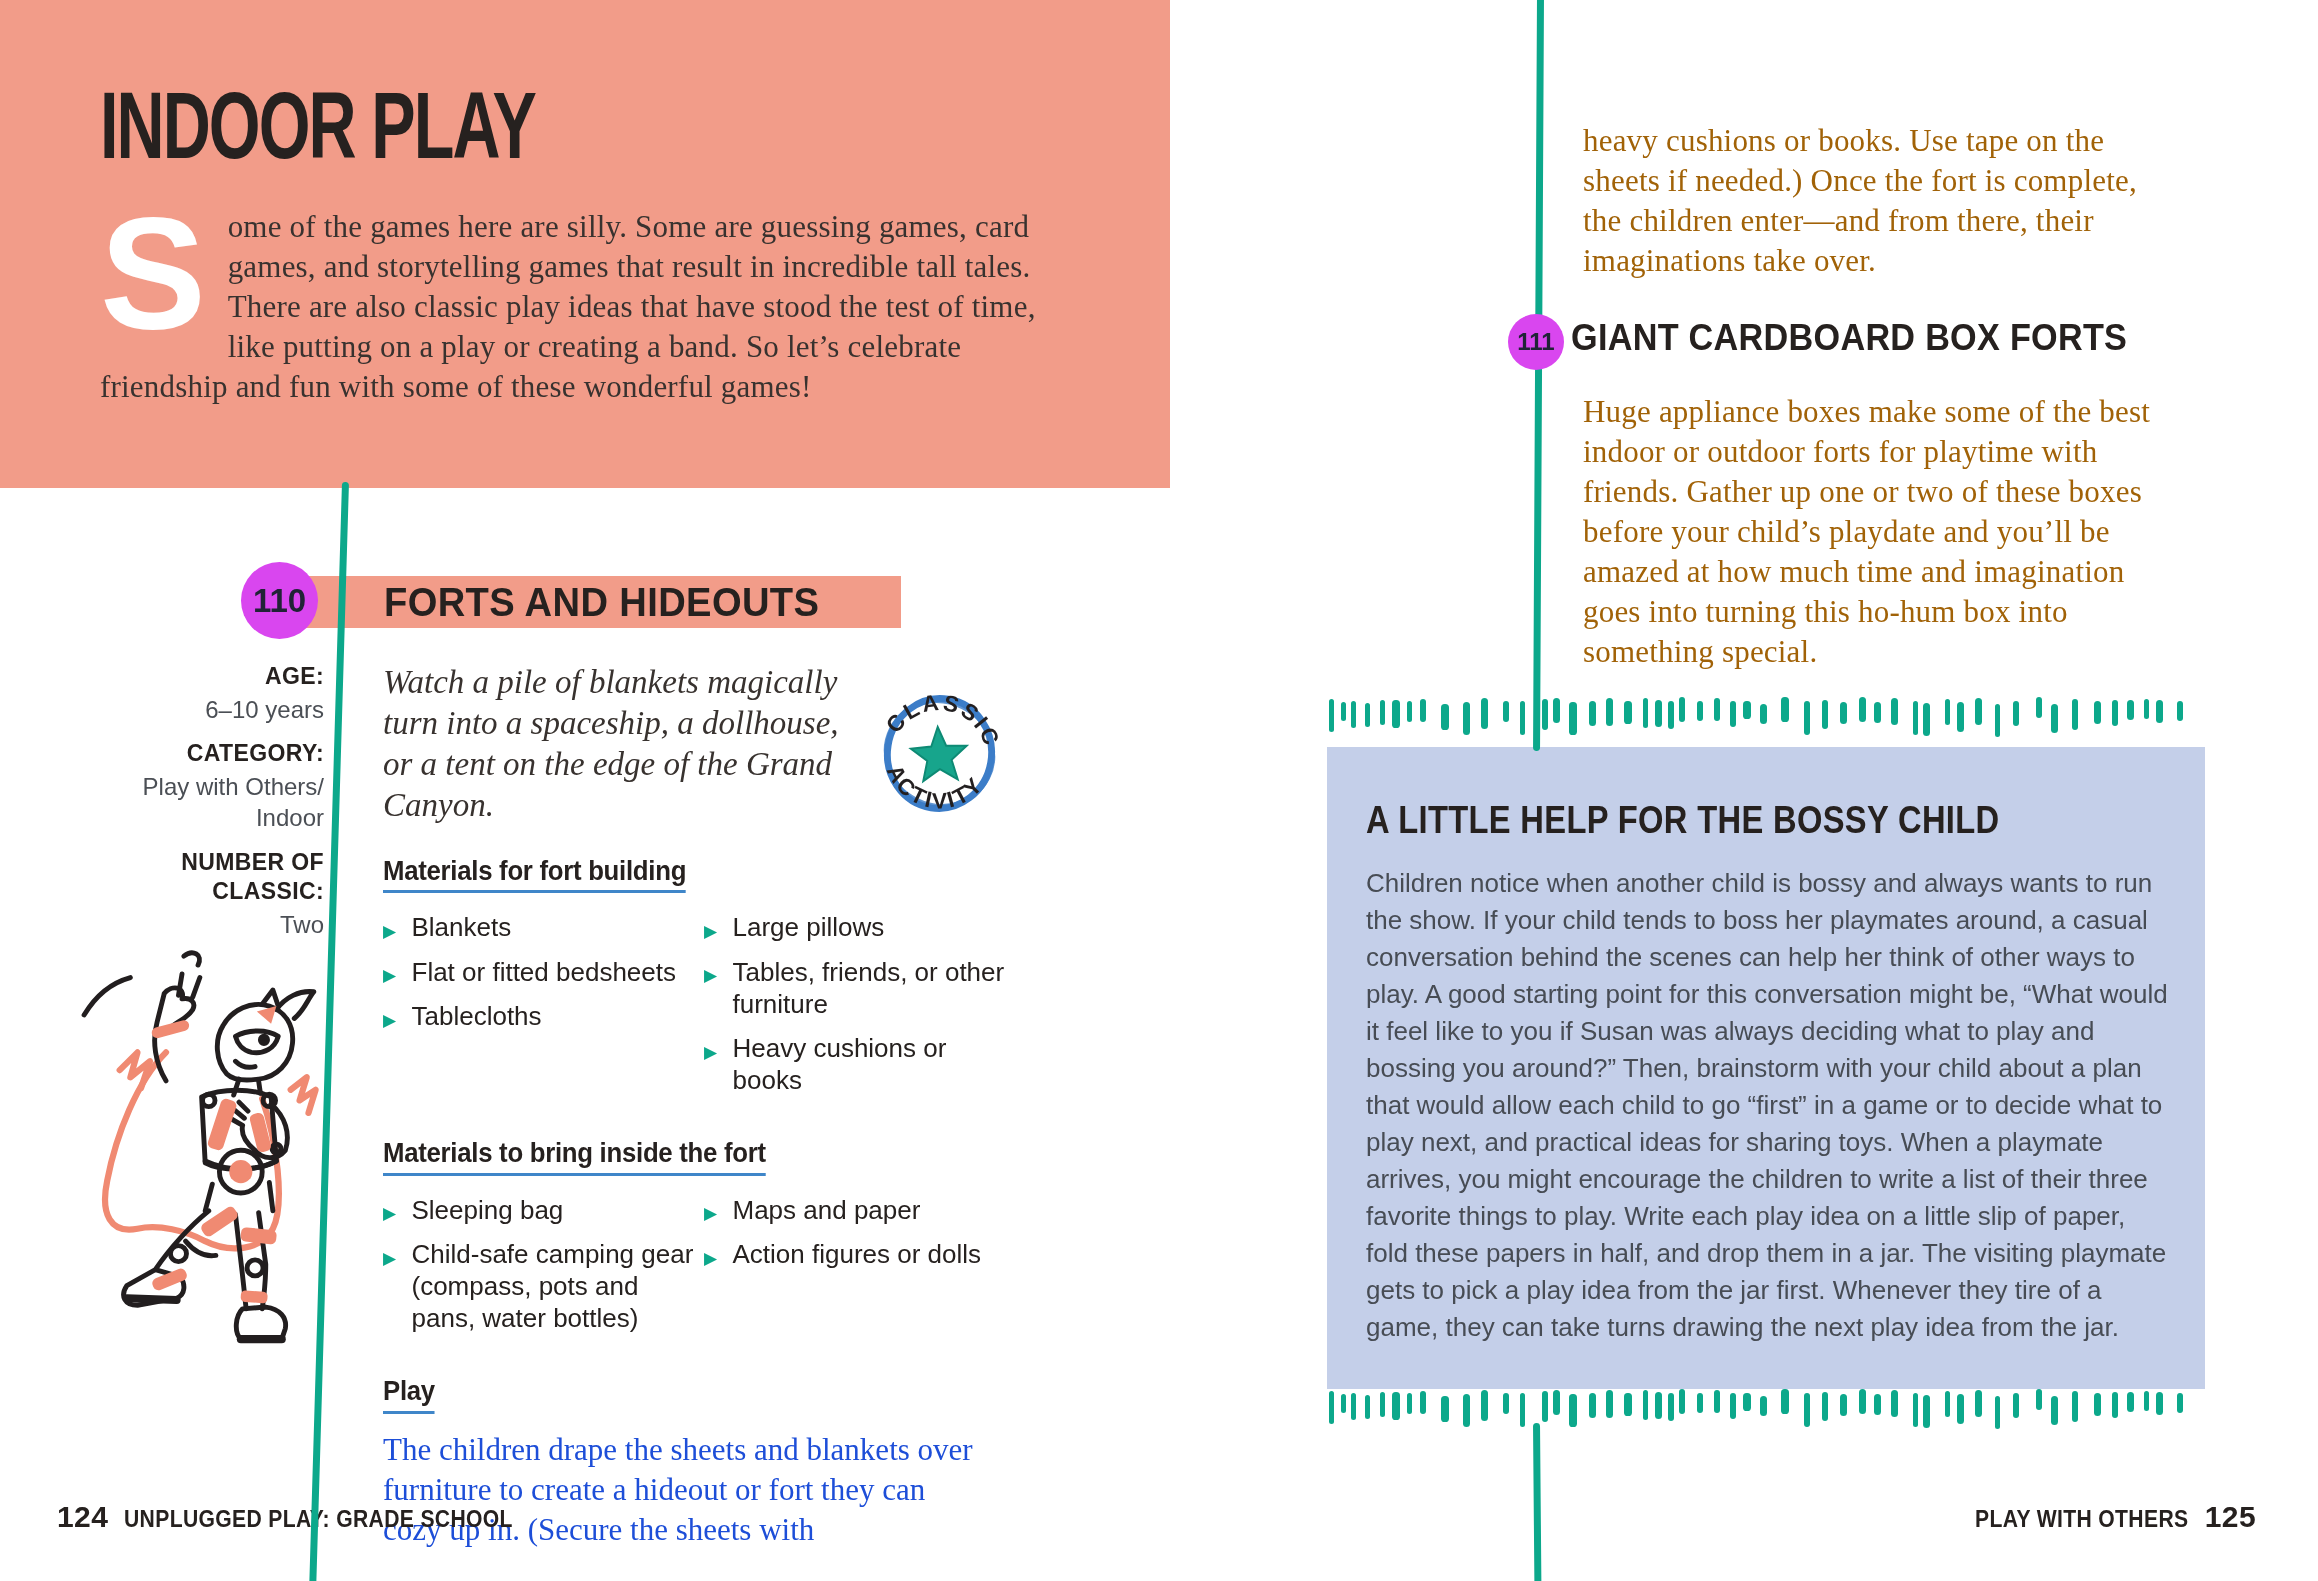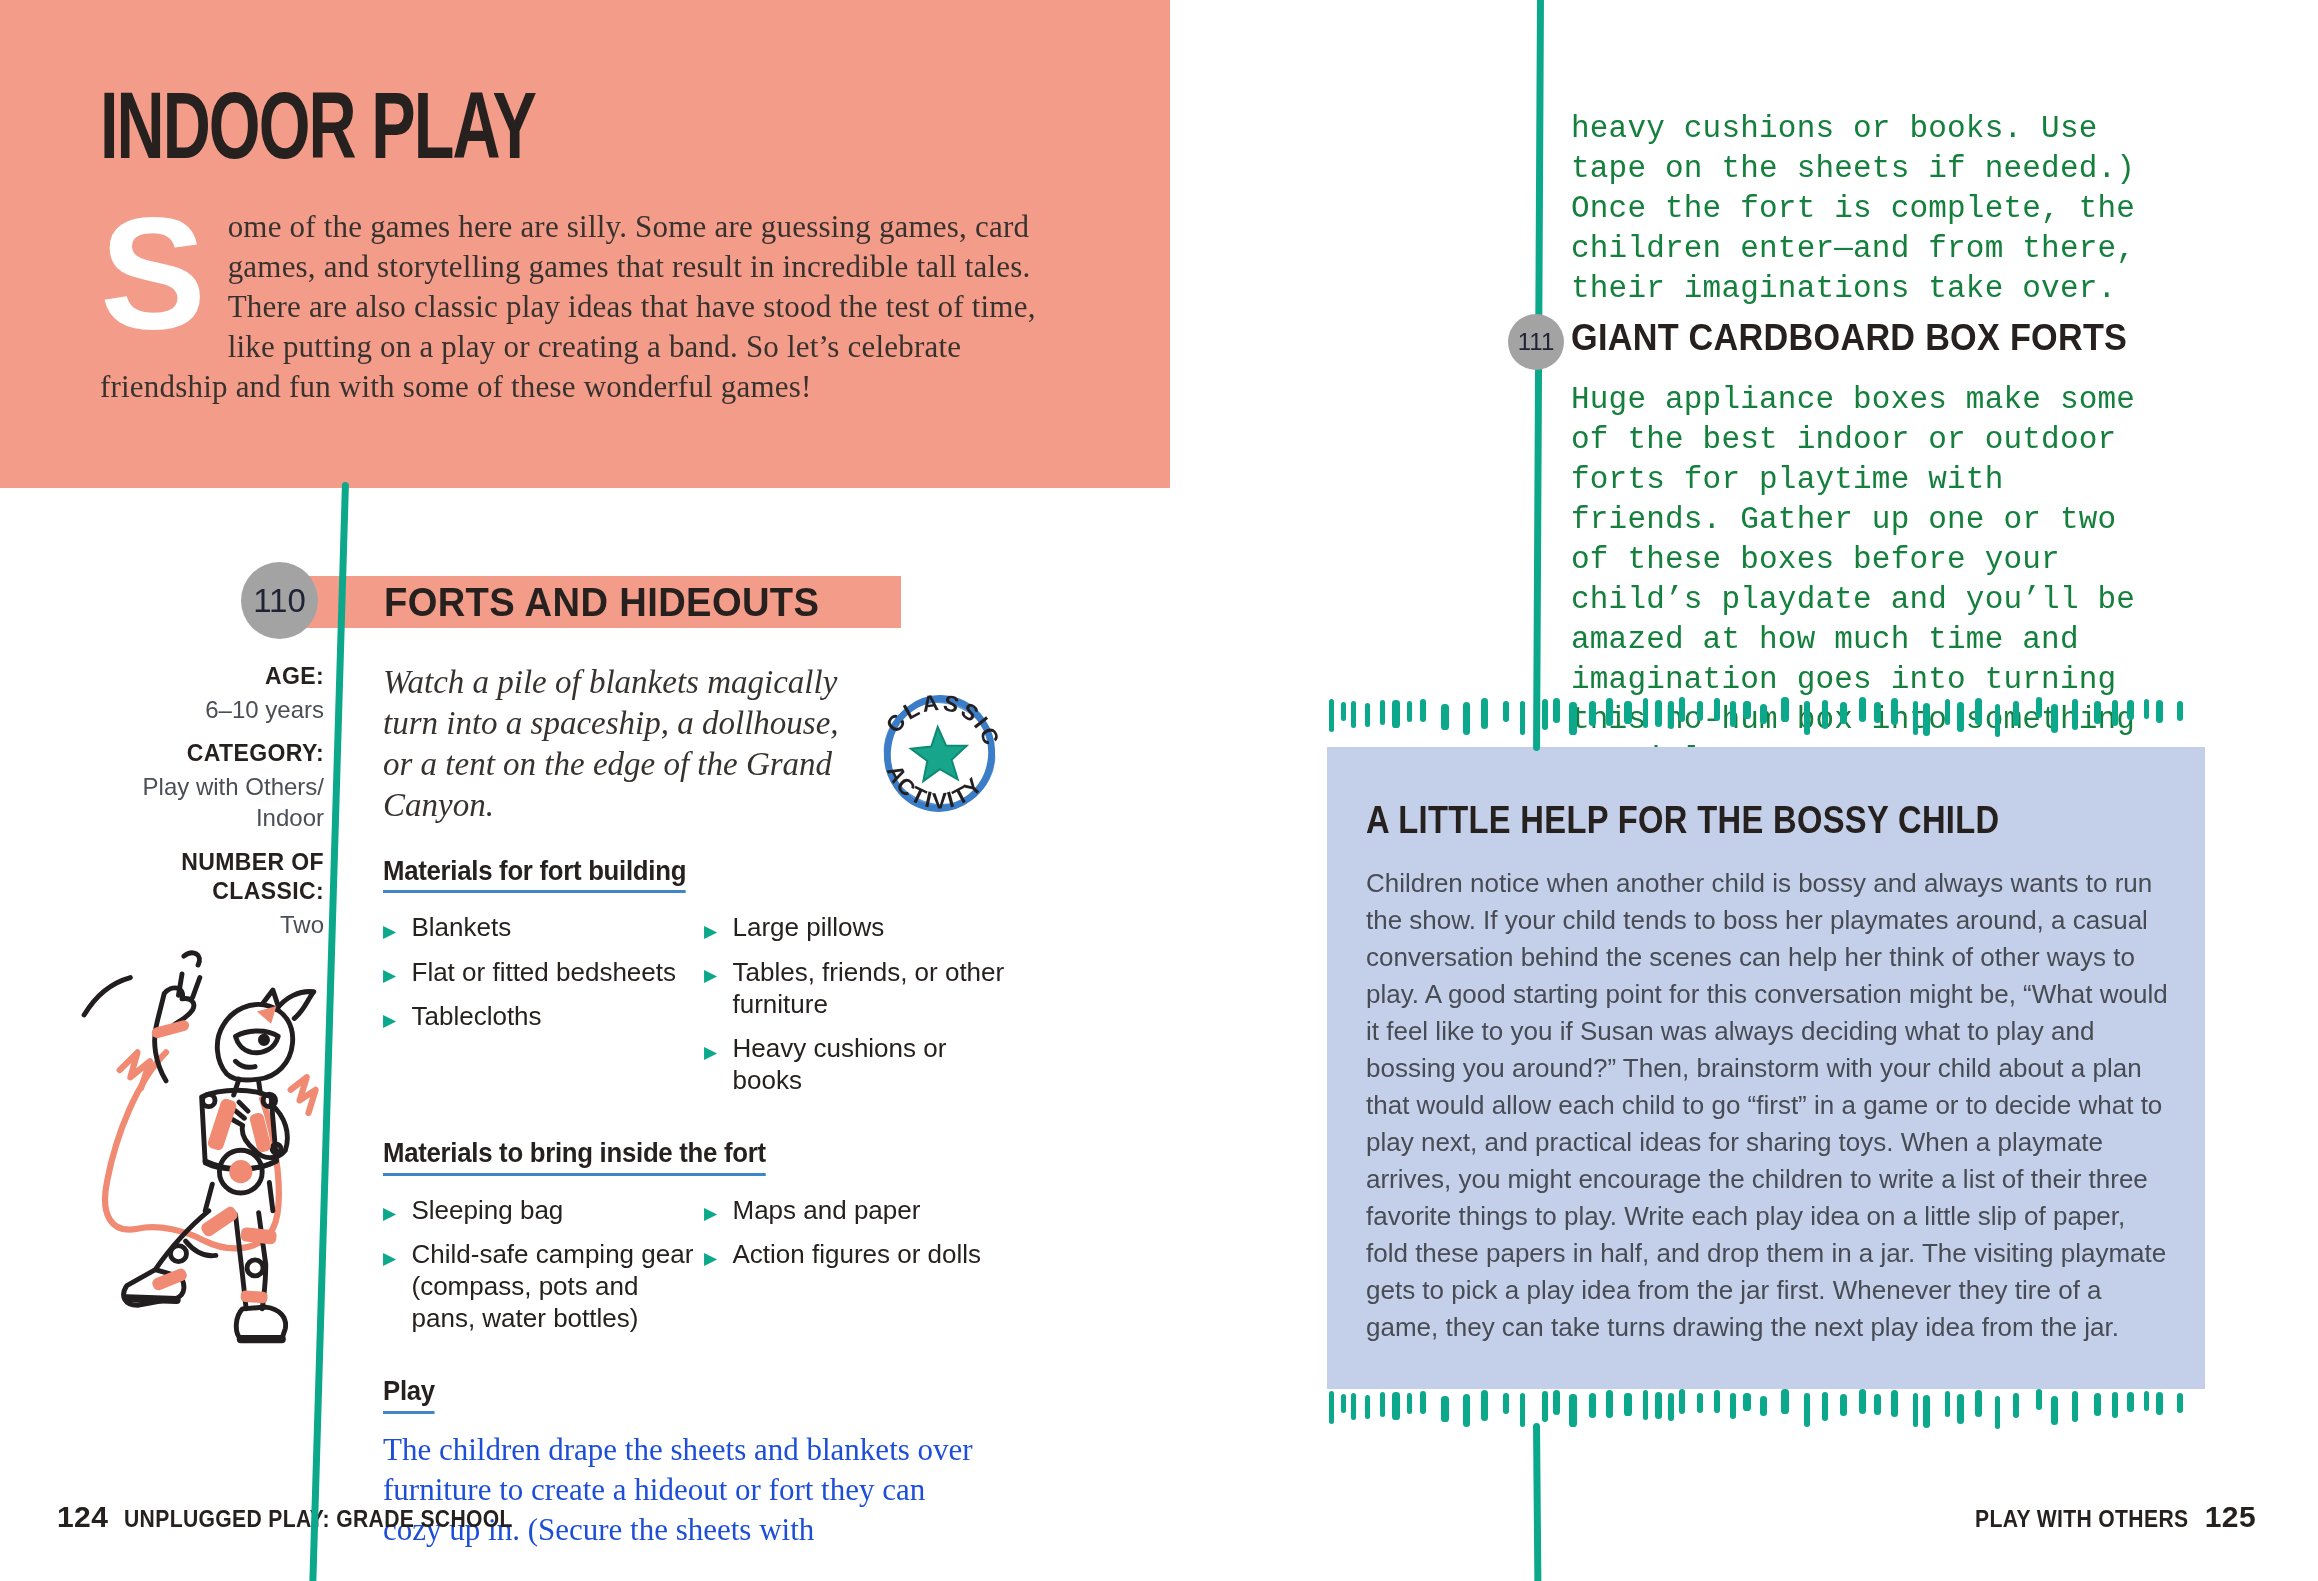--- a/index.html
+++ b/index.html
@@ -17,21 +17,21 @@
            color:#ffffff;margin:7.1px 21.4px 0 0;}
 
   .vline{position:absolute;width:7.1px;background:#0CA88B;border-radius:4.5px;z-index:4;}
   #vline-left{left:342px;top:482px;height:1104px;transform:rotate(1.7deg);transform-origin:top center;}
   #vline-right-top{left:1537px;top:-5.4px;height:756px;transform:rotate(0.3deg);transform-origin:top center;}
   #vline-right-bottom{left:1533px;top:1423px;height:161px;transform:rotate(-0.5deg);transform-origin:top center;}
 
   #activity-bar{position:absolute;left:266px;top:576px;width:635px;height:52px;background:#F29C89;z-index:2;}
   #activity-bar .bar-title{display:inline-block;margin-left:118px;line-height:52px;font-size:41px;font-weight:700;
                  letter-spacing:0.4px;transform:scaleX(0.93);transform-origin:left center;color:#26211f;white-space:nowrap;}
-  .numbadge{position:absolute;border-radius:50%;background:#a3a3a3;color:#202336;font-weight:400;
+  .numbadge{position:absolute;border-radius:50%;background:#d946ef;color:#202336;font-weight:700;
             display:flex;align-items:center;justify-content:center;z-index:6;}
   #badge-110{left:241px;top:562px;width:77px;height:77px;font-size:33px;}
   #badge-111{left:1508px;top:314px;width:56px;height:56px;font-size:24px;}
 
   #meta{position:absolute;left:77px;top:662px;width:247px;text-align:right;z-index:2;}
   .meta-label{font-weight:700;font-size:23px;letter-spacing:0.4px;line-height:1.3;margin-top:14.3px;color:#26211f;}
   .meta-label:first-child{margin-top:0;}
   .meta-value{font-size:24px;line-height:1.3;color:#4b4f55;margin-top:1.8px;}
 
   #main-col{position:absolute;left:383px;top:662px;width:630px;z-index:2;}
@@ -55,22 +55,22 @@
 
   .footer{position:absolute;top:1500px;display:flex;align-items:baseline;gap:16px;z-index:2;}
   #footer-left{left:57px;}
   #footer-right{left:1694px;width:562px;justify-content:flex-end;}
   .pagenum{font-size:30px;font-weight:700;letter-spacing:0.4px;color:#26211f;}
   .footer-label{font-size:24px;font-weight:700;letter-spacing:0.4px;transform:scaleX(0.88);color:#26211f;white-space:nowrap;}
   #footer-left .footer-label{transform-origin:left center;}
   #footer-right .footer-label{transform-origin:right center;}
 
   
-  .serif-para{position:absolute;margin:0;font-family:Liberation Mono, monospace;font-size:31px;line-height:40px;
-              color:#15803d;letter-spacing:0.2px;}
+  .serif-para{position:absolute;margin:12px;font-family:Liberation Serif, serif;font-size:31px;line-height:40px;
+              color:#a16207;letter-spacing:0.2px;}
   #continuation{left:1571px;top:109px;width:575px;}
   #act111-title{position:absolute;left:1571px;top:317px;margin:0;font-size:36px;font-weight:700;letter-spacing:0.3px;
                 transform:scaleX(0.95);transform-origin:left top;color:#26211f;white-space:nowrap;z-index:2;}
   #act111-body{left:1571px;top:380px;width:580px;}
 
   .ticks{position:absolute;width:878px;height:41px;z-index:3;}
   #ticks-top{left:1327px;top:697px;}
   #ticks-bottom{left:1327px;top:1389px;}
   .ticks i{position:absolute;background:#0CA88B;border-radius:3.6px;}
 

